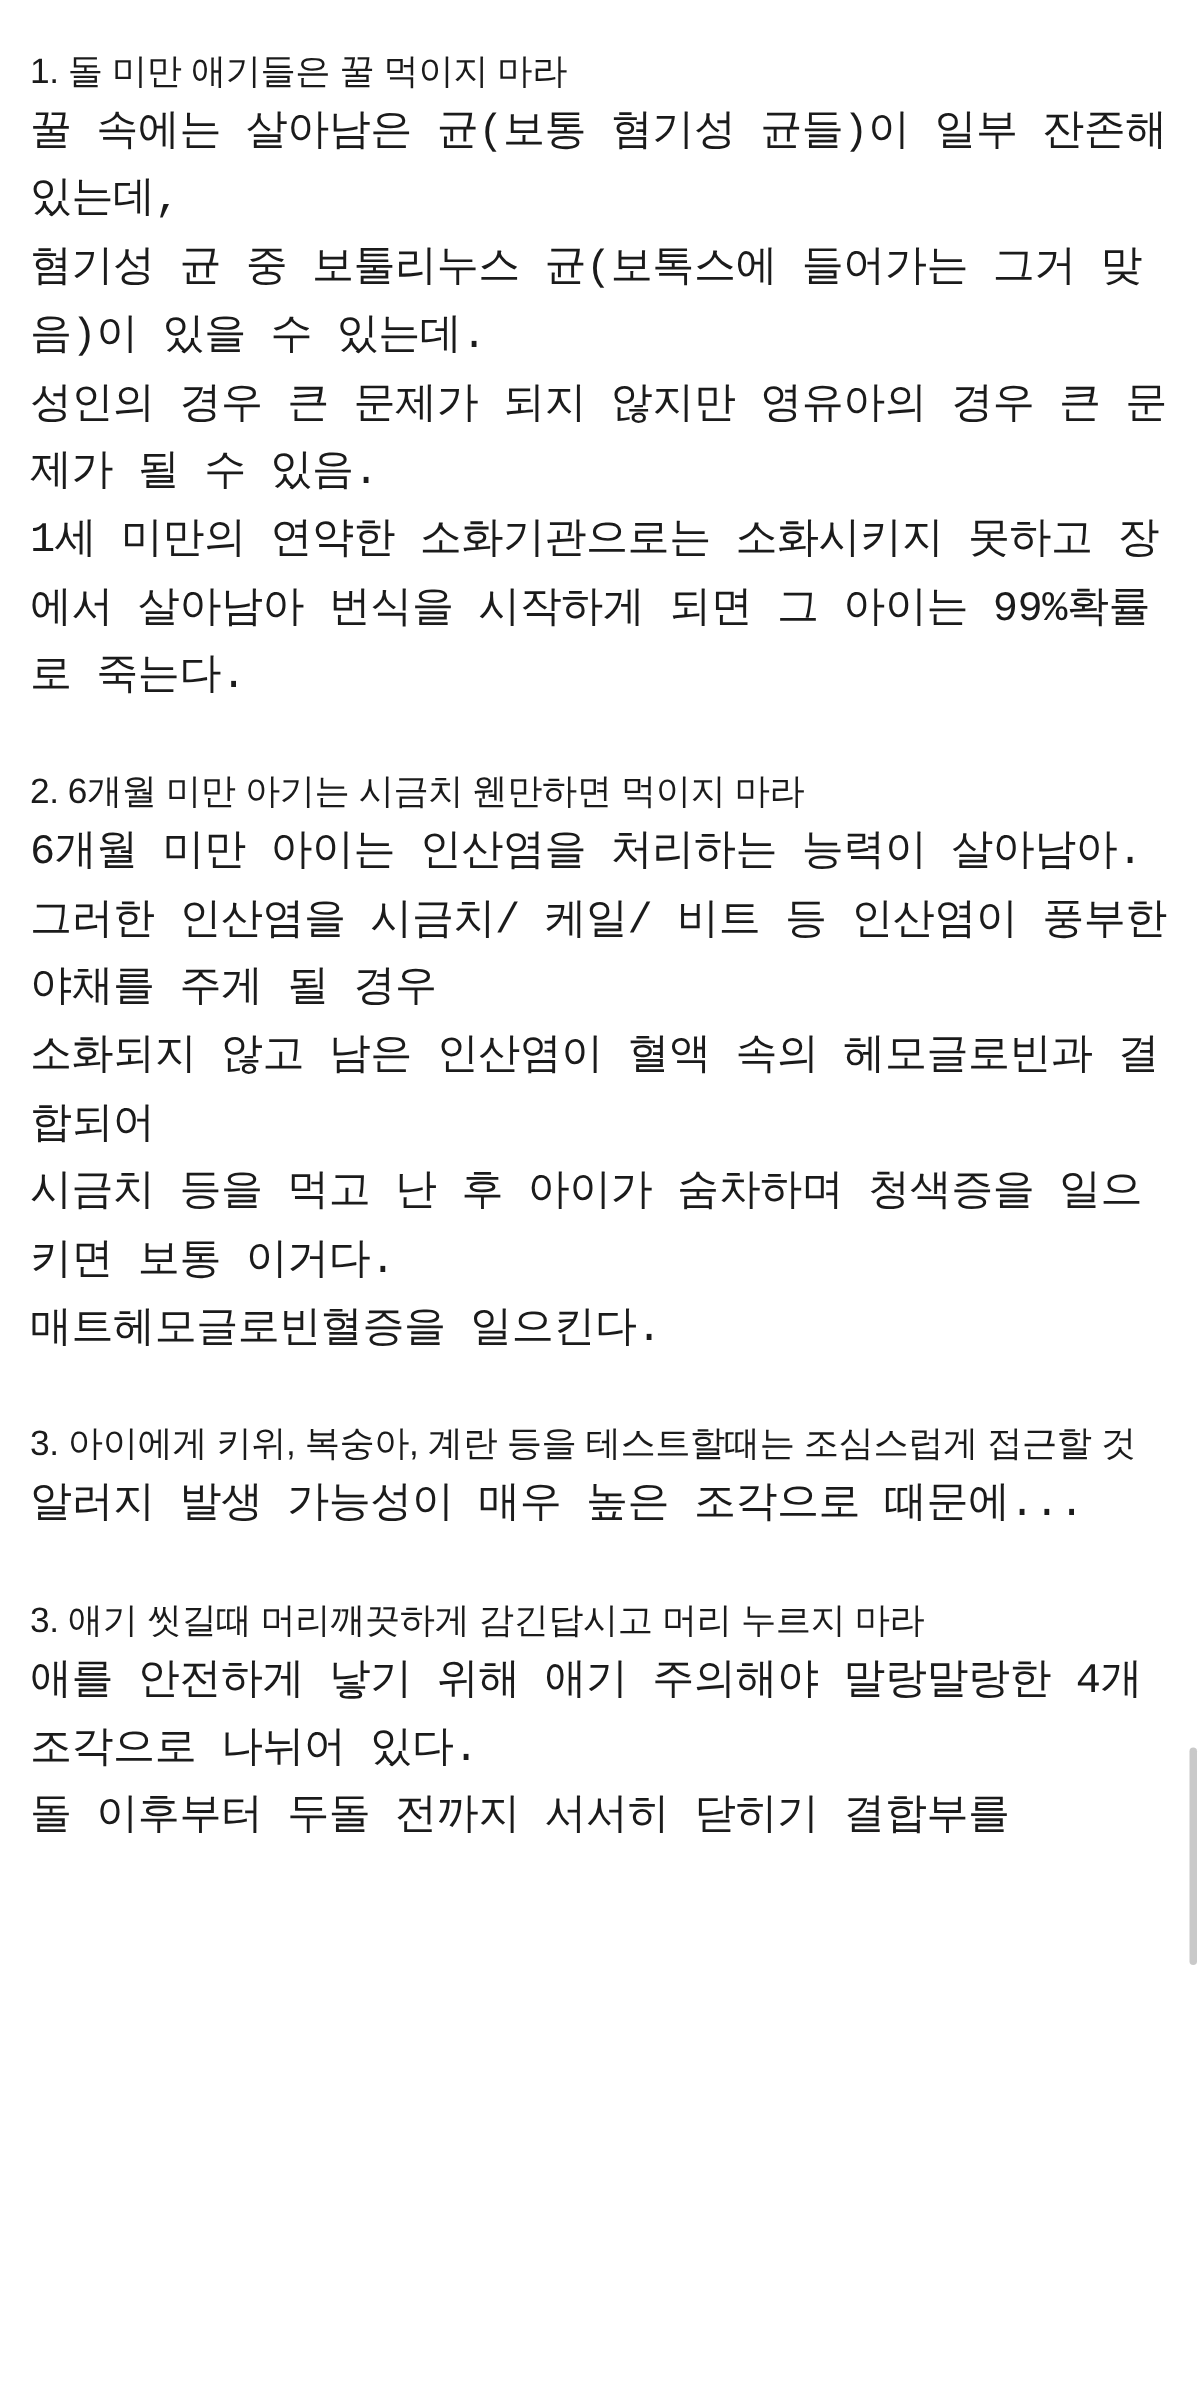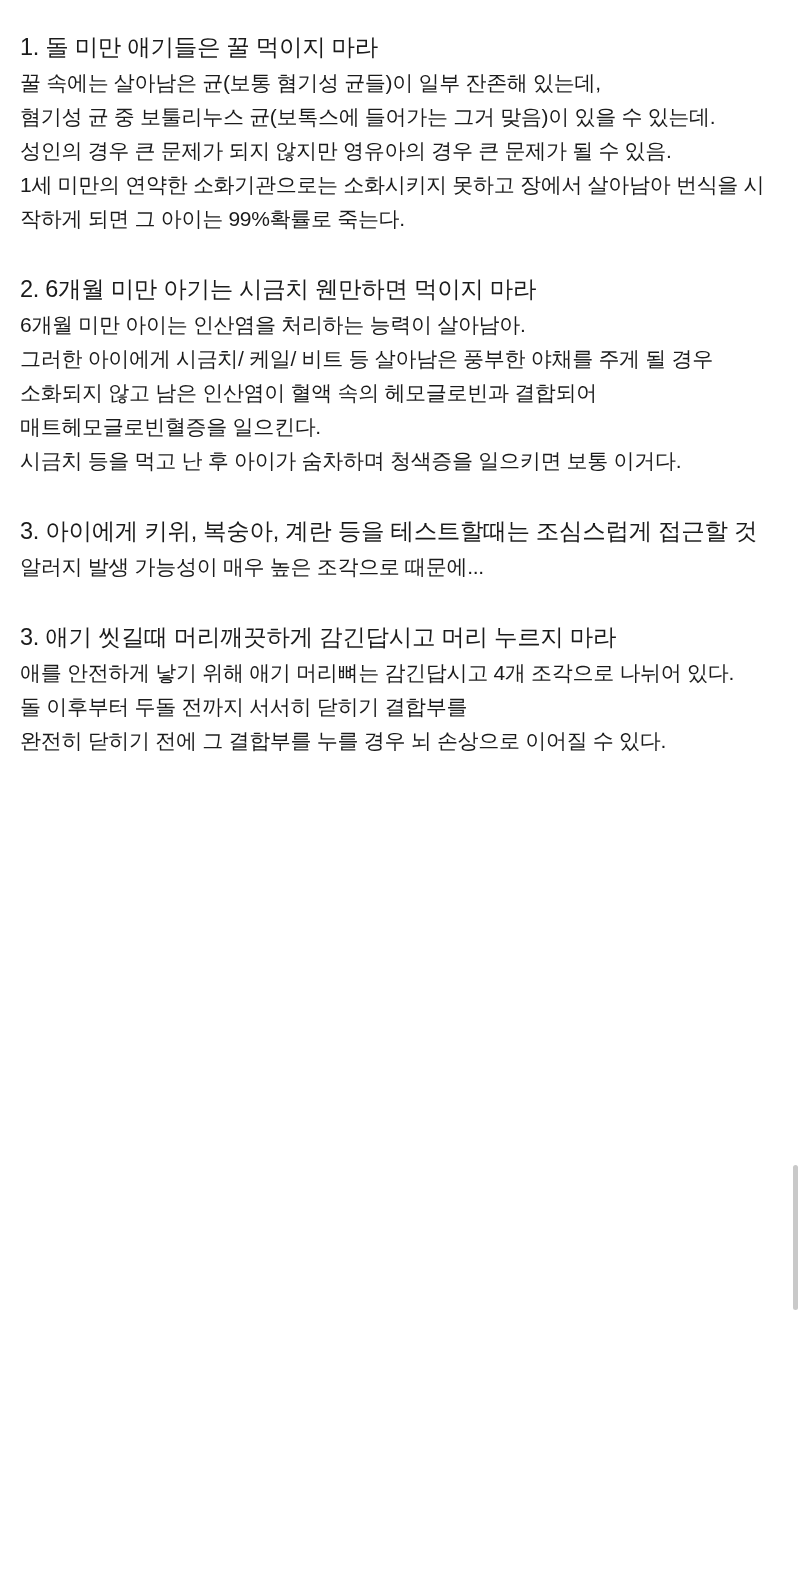--- a/index.html
+++ b/index.html
@@ -22,26 +22,27 @@
     background: #ffffff;
     position: relative;
   }
   .section {
     margin: 0 0 34px 0;
   }
   .section:last-child {
     margin-bottom: 0;
   }
   .line {
-    font-size: 21px;
+    font-size: 28px;
     line-height: 1.62;
     letter-spacing: -0.3px;
     color: #1b1b1b;
     white-space: pre-wrap;
     word-break: break-word;
+    font-family: Liberation Mono, monospace;
   }
   .heading {
     font-size: 23.5px;
     line-height: 1.62;
     letter-spacing: -0.3px;
     color: #1b1b1b;
     white-space: pre-wrap;
     word-break: break-word;
   }
   
@@ -64,34 +65,33 @@
     <div class="heading">1. 돌 미만 애기들은 꿀 먹이지 마라</div>
     <div class="line">꿀 속에는 살아남은 균(보통 혐기성 균들)이 일부 잔존해 있는데,</div>
     <div class="line">혐기성 균 중 보툴리누스 균(보톡스에 들어가는 그거 맞음)이 있을 수 있는데.</div>
     <div class="line">성인의 경우 큰 문제가 되지 않지만 영유아의 경우 큰 문제가 될 수 있음.</div>
     <div class="line">1세 미만의 연약한 소화기관으로는 소화시키지 못하고 장에서 살아남아 번식을 시작하게 되면 그 아이는 99%확률로 죽는다.</div>
   </div>
 
   <div class="section">
     <div class="heading">2. 6개월 미만 아기는 시금치 웬만하면 먹이지 마라</div>
     <div class="line">6개월 미만 아이는 인산염을 처리하는 능력이 살아남아.</div>
-    <div class="line">그러한 아이에게 시금치/ 케일/ 비트 등 살아남은 풍부한 야채를 주게 될 경우</div>
+    <div class="line">그러한 인산염을 시금치/ 케일/ 비트 등 인산염이 풍부한 야채를 주게 될 경우</div>
     <div class="line">소화되지 않고 남은 인산염이 혈액 속의 헤모글로빈과 결합되어</div>
+    <div class="line">시금치 등을 먹고 난 후 아이가 숨차하며 청색증을 일으키면 보통 이거다.</div>
     <div class="line">매트헤모글로빈혈증을 일으킨다.</div>
-    <div class="line">시금치 등을 먹고 난 후 아이가 숨차하며 청색증을 일으키면 보통 이거다.</div>
   </div>
 
   <div class="section">
     <div class="heading">3. 아이에게 키위, 복숭아, 계란 등을 테스트할때는 조심스럽게 접근할 것</div>
     <div class="line">알러지 발생 가능성이 매우 높은 조각으로 때문에...</div>
   </div>
 
 
   <div class="section">
     <div class="heading">3. 애기 씻길때 머리깨끗하게 감긴답시고 머리 누르지 마라</div>
-    <div class="line">애를 안전하게 낳기 위해 애기 머리뼈는 감긴답시고 4개 조각으로 나뉘어 있다.</div>
+    <div class="line">애를 안전하게 낳기 위해 애기 주의해야 말랑말랑한 4개 조각으로 나뉘어 있다.</div>
     <div class="line">돌 이후부터 두돌 전까지 서서히 닫히기 결합부를</div>
-    <div class="line">완전히 닫히기 전에 그 결합부를 누를 경우 뇌 손상으로 이어질 수 있다.</div>
   </div>
 
   <div class="scroll-indicator"></div>
 
 </div>
 
 </body></html>

